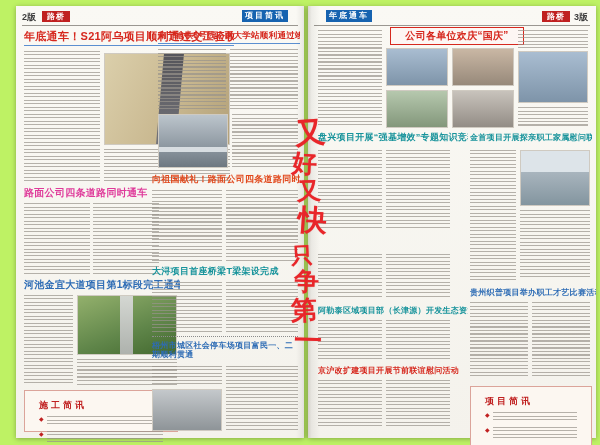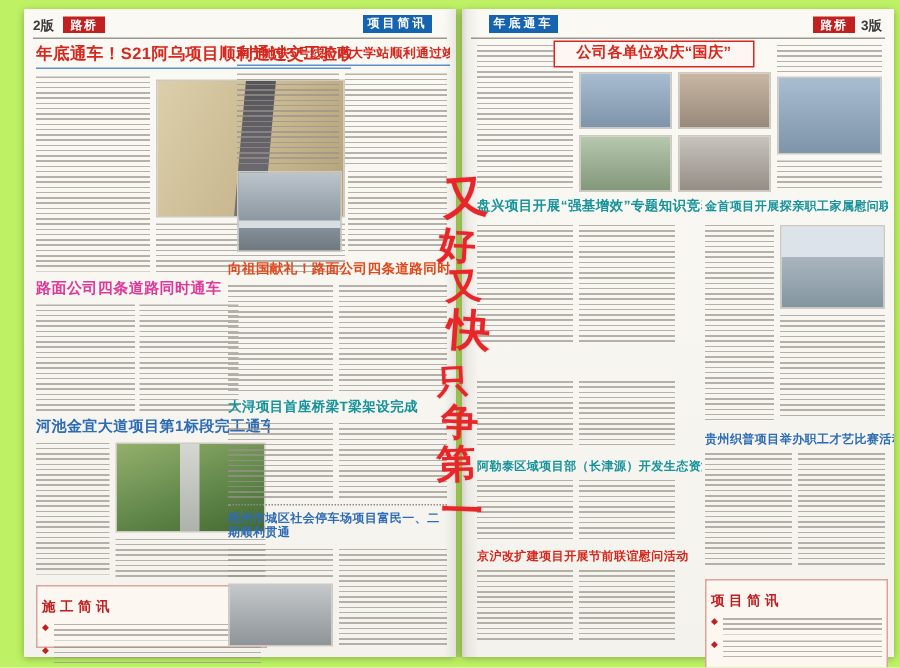--- a/index.html
+++ b/index.html
@@ -32,21 +32,21 @@
   .ph--green::before{left:43%;width:13%;background:linear-gradient(180deg,#d4d7d2,#aeb2ad)}
   .ph--metro{background:linear-gradient(180deg,#bcc5cc 0%,#929ca5 55%,#6e7881 100%)}
   .ph--metro::before{top:62%;height:10%;left:0;right:0;background:#d8dde1}
   .ph--crowd1{background:linear-gradient(180deg,#a9bdd1 0%,#7e94a9 100%)}
   .ph--crowd2{background:linear-gradient(180deg,#ccbBA8 0%,#c9b7a4 0%,#97897a 100%)}
   .ph--crowd3{background:linear-gradient(180deg,#b6c8ae 0%,#83977b 100%)}
   .ph--crowd4{background:linear-gradient(180deg,#c8c3bc 0%,#938d86 100%)}
   .ph--sofa{background:linear-gradient(180deg,#dde4e9 0%,#dde4e9 38%,#a9b5be 38%,#83959f 100%)}
   .ph--trucks{background:linear-gradient(180deg,#c4c8cb 0%,#8e9498 100%)}
   .dotted{position:absolute;border-top:1px dotted #8c8c8c}
-  .box{position:absolute;border:1px solid #dba49a;background:#fcf7f1;box-sizing:border-box;padding:3px 3px}
+  .box{position:absolute;border:1px solid #dba49a;background:#fcf7f1;box-sizing:border-box;padding:3px 14px}
   .box-title{color:#c02020;font-weight:bold;font-size:9px;letter-spacing:3px}
   .brow{display:flex;align-items:flex-start;gap:3px;margin-top:4px}
   .bmark{color:#c02020;font-size:6px;line-height:7px}
   .bline{flex:1;height:11px;opacity:.7;
       background:repeating-linear-gradient(to bottom,#98938b 0,#98938b 1px,transparent 1px,transparent 3.5px)}
   .slogan{position:absolute;left:283px;top:116px;width:44px;display:flex;flex-direction:column;align-items:center;z-index:6}
   .slogan span{color:#e8262a;font-weight:bold;font-family:"DejaVu Serif","Liberation Serif",serif;
                line-height:1.12;text-shadow:0 0 1px rgba(220,30,30,.35)}
   .slogan span:nth-child(1){font-size:30px;transform:translateX(5px) rotate(-4deg)}
   .slogan span:nth-child(2){font-size:25px;transform:translateX(-1px) rotate(3deg)}
@@ -116,21 +116,21 @@
     <div class="tx" style="left:210px;top:360px;width:72px;height:64px"></div>
   </div>
 
   <div class="page page--right">
     <div class="badge badge--blue" style="left:18px;top:4px">年底通车</div>
     <div class="badge badge--red" style="left:234px;top:5px">路桥</div>
     <div class="pno" style="left:266px;top:5px">3版</div>
     <div class="rule" style="top:19px"></div>
 
     <div class="tx" style="left:10px;top:24px;width:64px;height:96px"></div>
-    <div class="h fs10 c-red hbox" style="left:61px;top:21px;width:128px">公司各单位欢庆“国庆”</div>
+    <div class="h fs10 c-red hbox" style="left:82px;top:21px;width:128px">公司各单位欢庆“国庆”</div>
     <div class="ph ph--crowd1" style="left:78px;top:42px;width:62px;height:38px"></div>
     <div class="ph ph--crowd2" style="left:144px;top:42px;width:62px;height:38px"></div>
     <div class="ph ph--crowd3" style="left:78px;top:84px;width:62px;height:38px"></div>
     <div class="ph ph--crowd4" style="left:144px;top:84px;width:62px;height:38px"></div>
     <div class="tx" style="left:210px;top:24px;width:70px;height:18px"></div>
     <div class="ph ph--crowd1" style="left:210px;top:45px;width:70px;height:52px"></div>
     <div class="tx" style="left:210px;top:101px;width:70px;height:20px"></div>
 
     <div class="h fs9 c-teal" style="left:10px;top:126px;width:150px">盘兴项目开展“强基增效”专题知识竞赛</div>
     <div class="tx" style="left:10px;top:144px;width:64px;height:78px"></div>

